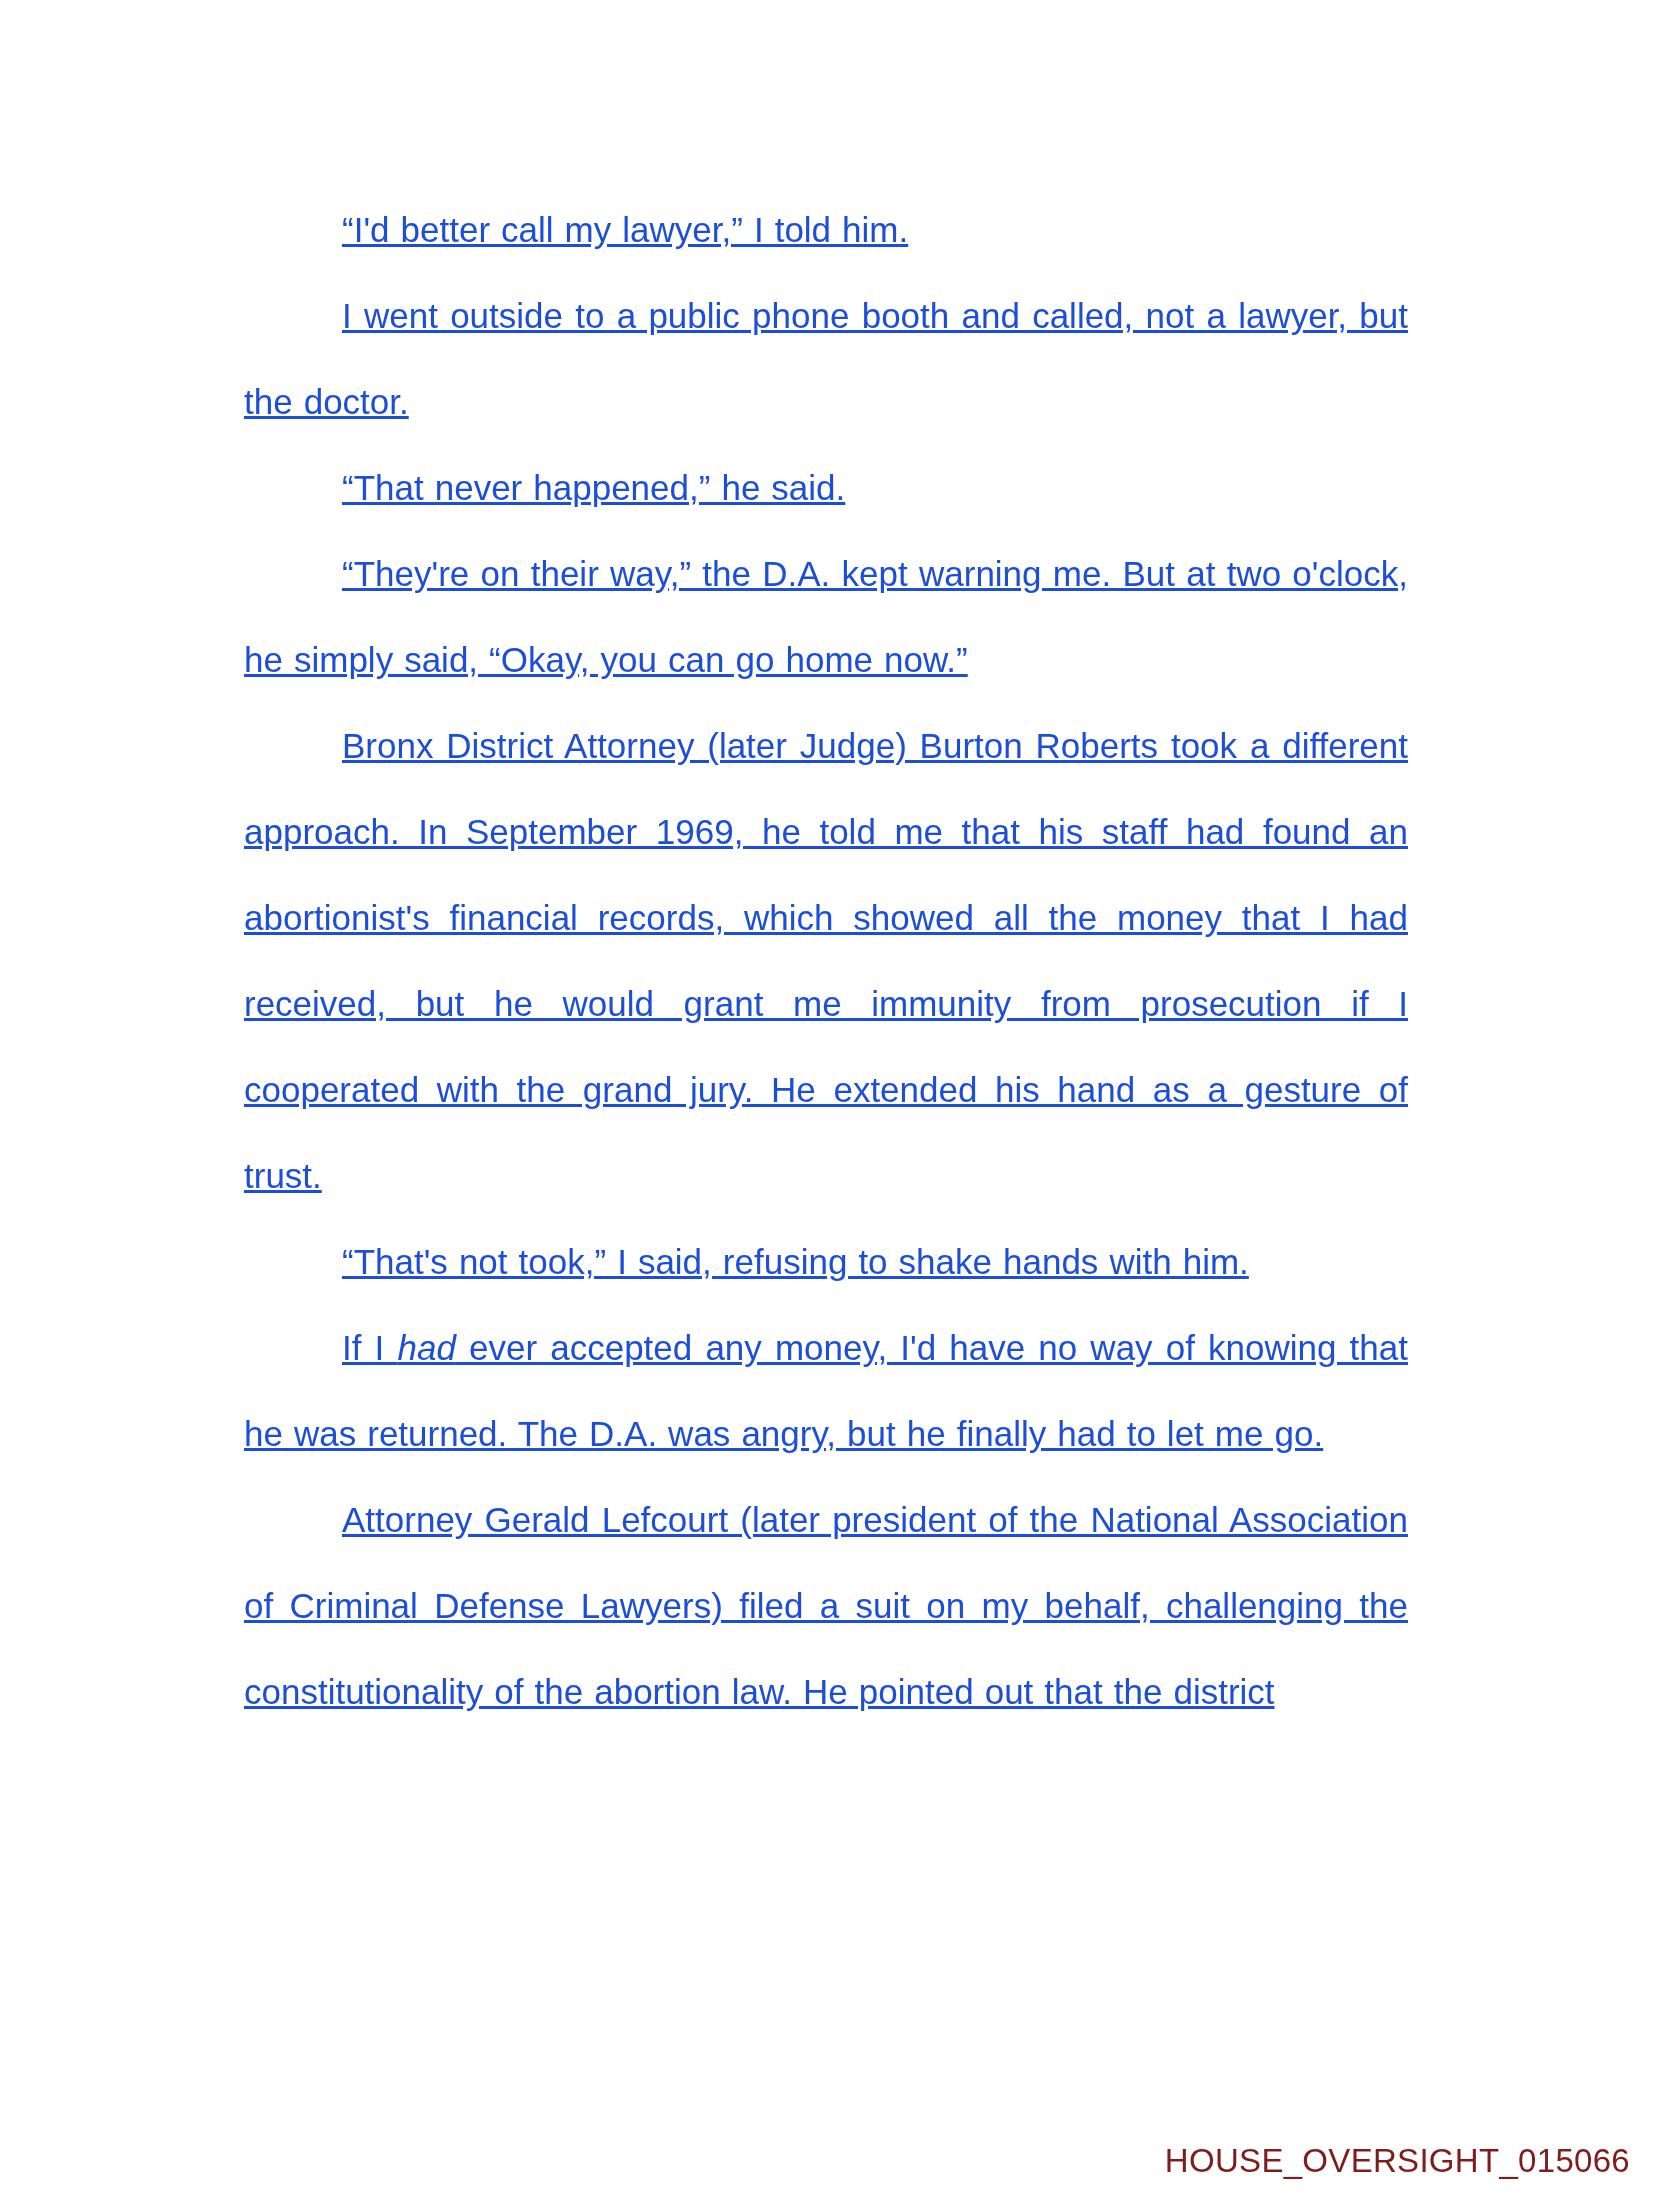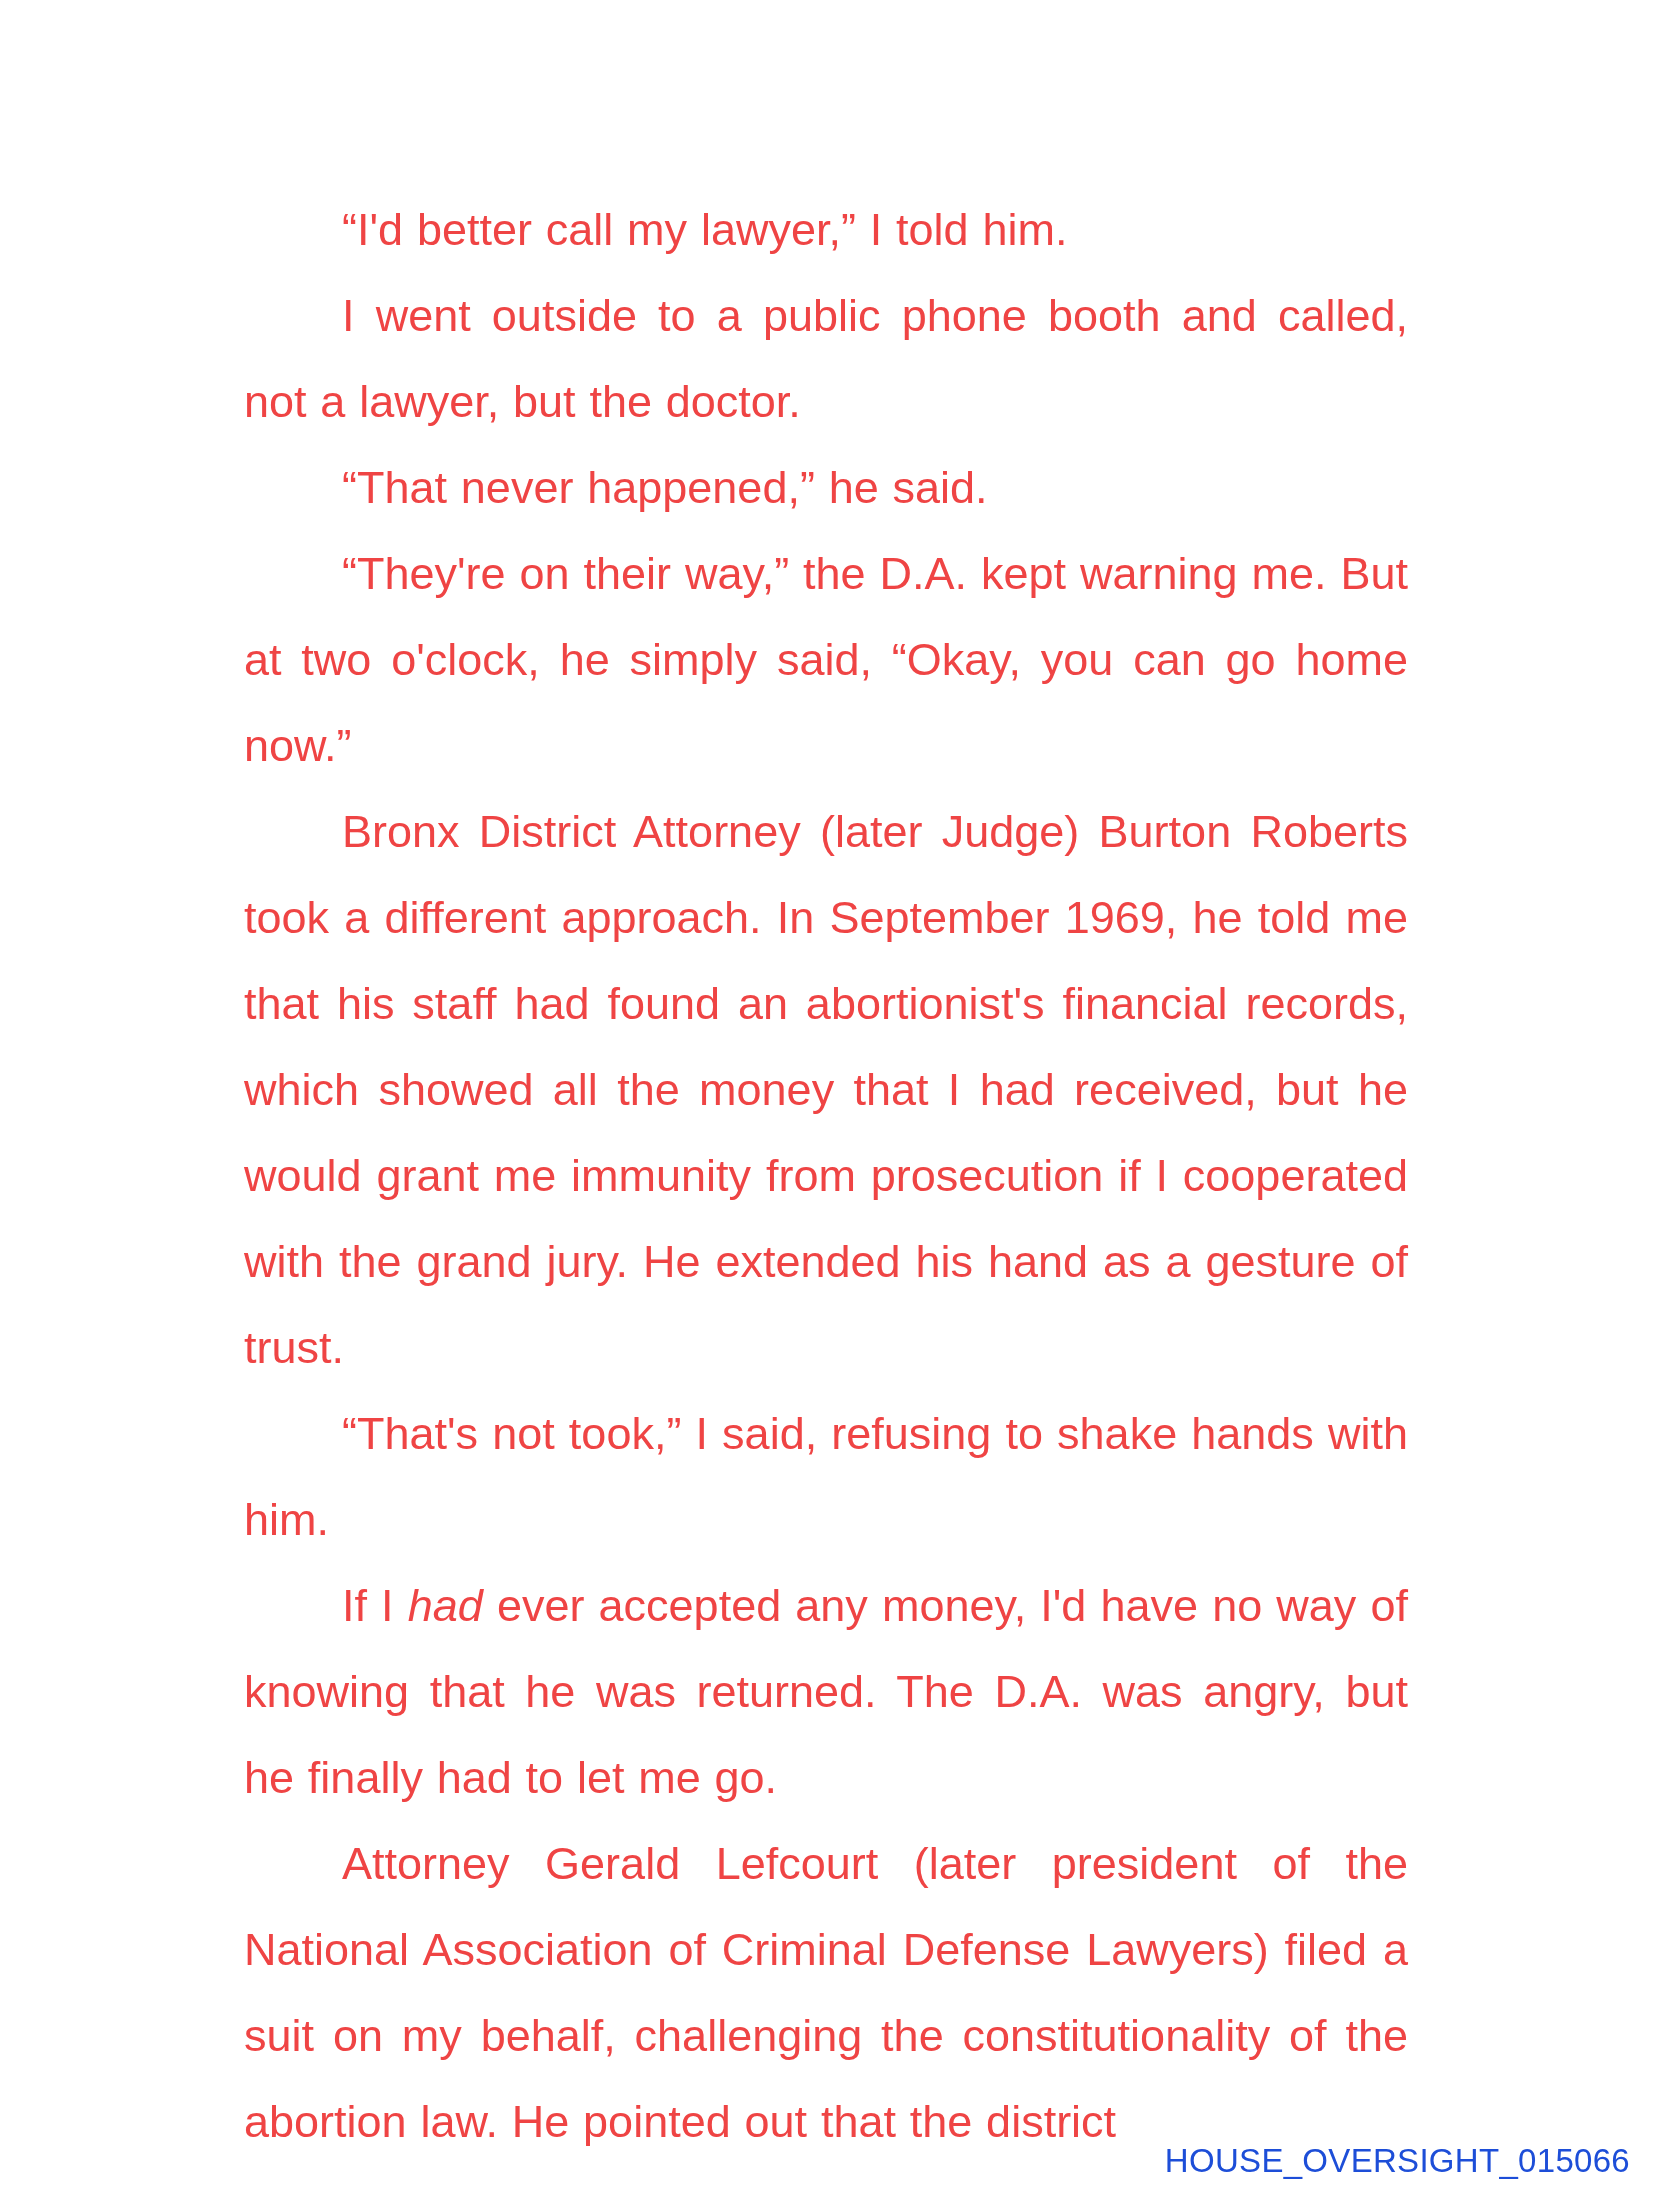--- a/index.html
+++ b/index.html
@@ -18,37 +18,38 @@
   }
   .text-block {
     position: absolute;
     left: 244px;
     top: 187px;
     width: 1164px;
   }
   p.para {
     margin: 0;
     padding: 0;
-    font-size: 45px;
+    font-size: 35px;
     line-height: 86px;
     text-align: justify;
     text-indent: 98px;
-    color: #ef4444;
+    color: #1d4ed8;
     word-spacing: 1.3px;
+    text-decoration: underline;
   }
   .italic {
     font-style: italic;
   }
   .footer {
     position: absolute;
     right: 39px;
     bottom: 25px;
     font-size: 33px;
     letter-spacing: 0.3px;
-    color: #1d4ed8;
+    color: #7f1d1d;
     font-family: "Liberation Sans", sans-serif;
   }
 </style>
 </head>
 <body>
 
 <div class="page">
 
   <div class="text-block">
 

